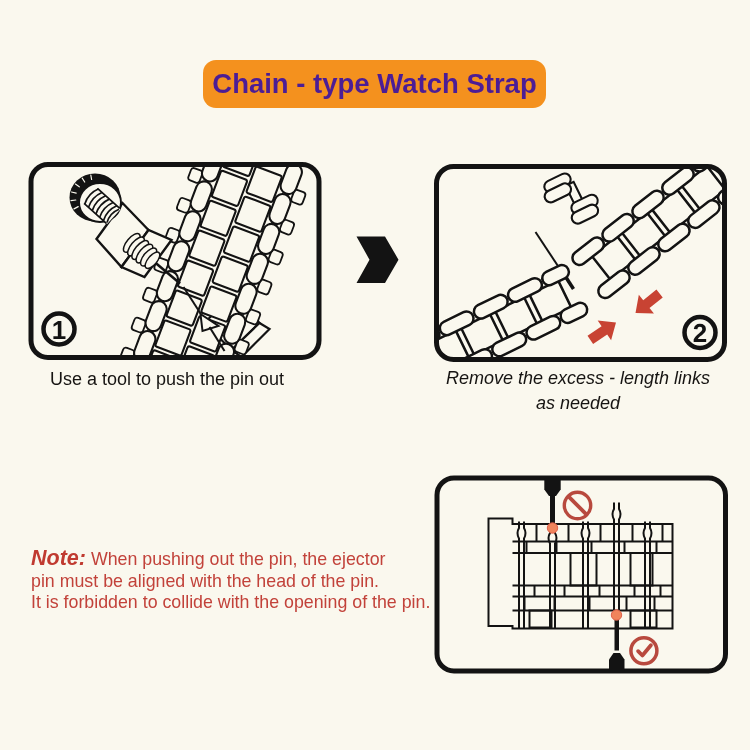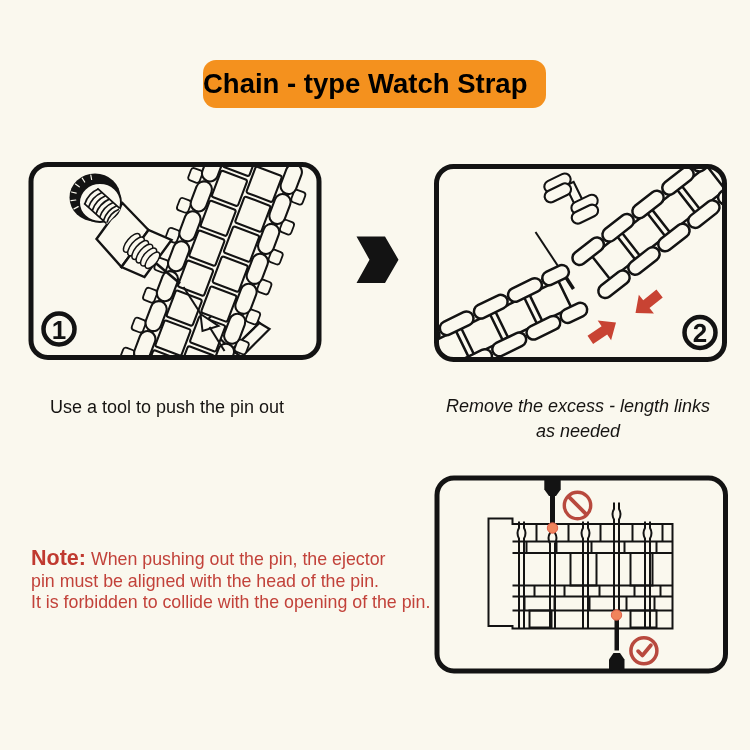--- a/index.html
+++ b/index.html
@@ -1,23 +1,23 @@
 <!DOCTYPE html>
 <html><head>
 <meta charset="utf-8">
 <style>
   html,body{margin:0;padding:0;-webkit-font-smoothing:antialiased;}
   text{text-rendering:geometricPrecision;-webkit-font-smoothing:antialiased;}
   body{width:750px;height:750px;background:#faf8ee;font-family:"Liberation Sans",sans-serif;position:relative;overflow:hidden;}
   .abs{position:absolute;}
   #banner{left:203px;top:60px;width:343px;height:48px;background:#f4911e;border-radius:13px;
-          color:#000000;font-weight:bold;font-size:27.5px;line-height:47px;}
-  .cap{font-size:18px;color:#161412;text-align:center;line-height:25px;margin-top:28px;}
+          color:#4c1d95;font-weight:bold;font-size:27.5px;text-align:center;line-height:47px;}
+  .cap{font-size:18px;color:#161412;text-align:center;line-height:25px;}
   #note{left:31px;top:548px;width:430px;font-size:17.8px;line-height:21.6px;color:#c2423a;}
-  #note b{font-size:21.5px;color:#c03a30;}
+  #note b{font-size:21.5px;color:#c03a30;font-style:italic;}
 </style>
 </head>
 <body>
 <div id="banner" class="abs">Chain - type Watch Strap</div>
 
 <svg class="abs" style="left:350px;top:230px;" width="55" height="60" viewBox="0 0 55 60">
   <polygon points="6.5,6.5 35,6.5 48.5,29.7 35,53 6.5,53 19.5,29.7" fill="#131313"></polygon>
 </svg>
 
 <svg class="abs" style="left:26px;top:160px;" width="298" height="203" viewBox="0 0 298 203">

